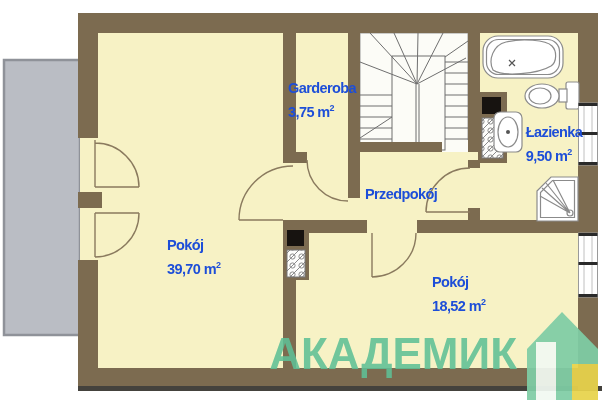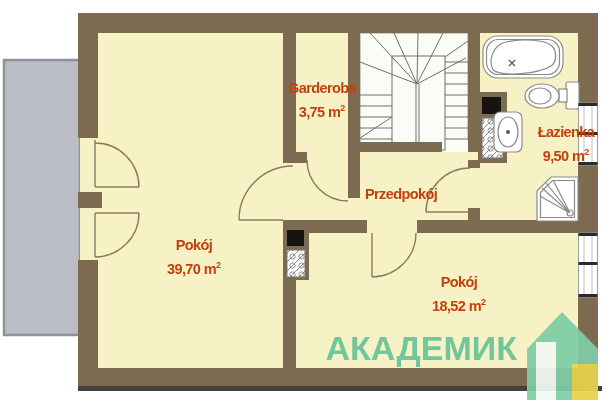--- a/index.html
+++ b/index.html
@@ -1,25 +1,25 @@
 <!DOCTYPE html>
 <html><head>
 <meta charset="utf-8">
 <style>
   html,body{margin:0;padding:0;background:#fff;}
   #stage{position:relative;width:609px;height:400px;background:#fff;overflow:hidden;
          font-family:"Liberation Sans",sans-serif;}
   #plan-svg{position:absolute;left:0;top:0;}
-  .room-label{position:absolute;transform:translateX(-50%);text-align:center;
-      color:#c2410c;font:700 14.5px/20px "Liberation Sans",sans-serif;
+  .room-label{position:absolute;transform:translateX(-50%);
+      color:#1d4ed8;font:700 14.5px/20px "Liberation Sans",sans-serif;
       letter-spacing:-0.6px;white-space:nowrap;}
   .room-label sup{font-size:9px;letter-spacing:0;}
   .wm-line{position:absolute;right:92px;font-weight:700;white-space:nowrap;
       font-family:"Liberation Sans",sans-serif;}
-  #wm1{top:329px;font-size:34px;letter-spacing:0px;color:#5fc096;opacity:.88;}
+  #wm1{top:329px;font-size:44px;letter-spacing:0px;color:#5fc096;opacity:.88;}
   #wm2{top:366px;font-size:26px;color:#a9bfb0;opacity:.85;}
 </style>
 </head>
 <body>
 
 <div id="stage">
 
 <svg id="plan-svg" width="609" height="400" viewBox="0 0 609 400">
 
   <defs>
@@ -168,21 +168,21 @@
 
 <div class="room-label" style="left:322px;top:78px">
   <div>Garderoba</div>
   <div><span>3,75</span> <span><span>m</span><sup>2</sup></span></div>
 </div>
 
 <div class="room-label" style="left:401px;top:184px">
   <div>Przedpokój</div>
 </div>
 
-<div class="room-label" style="left:566px;top:122px">
+<div class="room-label" style="left:554px;top:122px">
   <div>Łazienka</div>
   <div><span>9,50</span> <span><span>m</span><sup>2</sup></span></div>
 </div>
 
 <div class="room-label" style="left:459px;top:272px">
   <div>Pokój</div>
   <div><span>18,52</span> <span><span>m</span><sup>2</sup></span></div>
 </div>
 
 <div id="wm1" class="wm-line">АКАДЕМИК</div>

